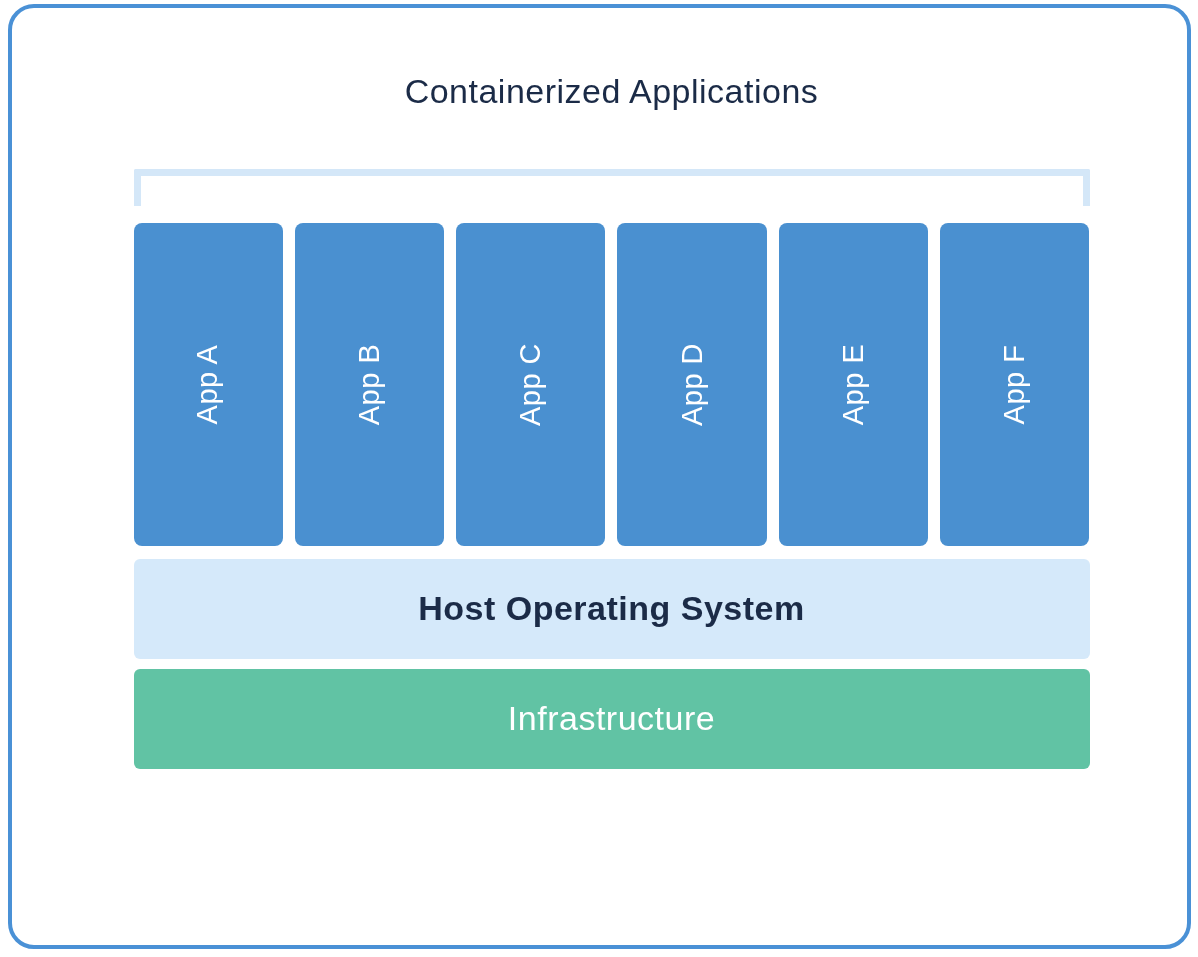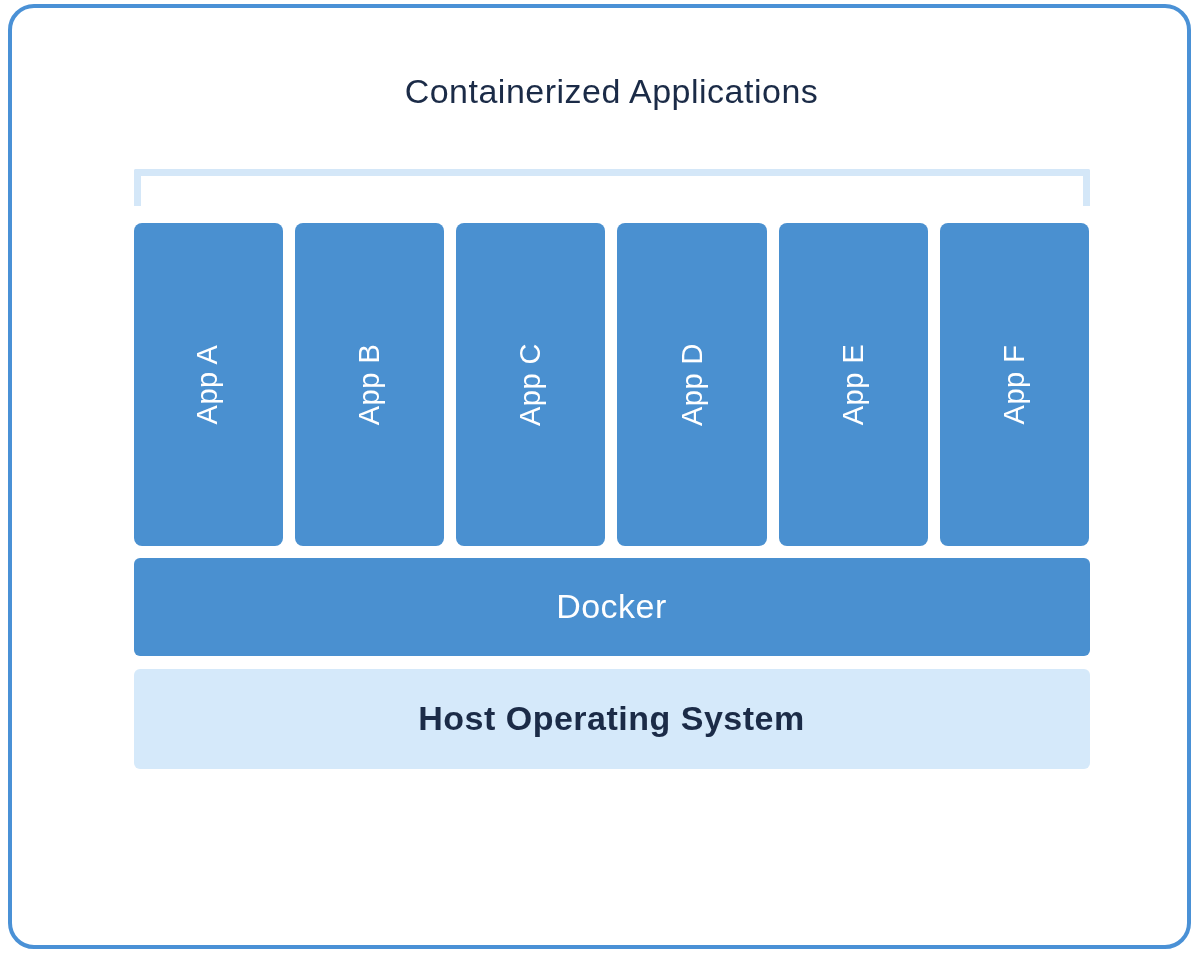--- a/index.html
+++ b/index.html
@@ -114,19 +114,19 @@
         <span class="app-label">App D</span>
       </div>
       <div class="app-box">
         <span class="app-label">App E</span>
       </div>
       <div class="app-box">
         <span class="app-label">App F</span>
       </div>
     </div>
 
-    <div class="layer-bar layer-docker">Docker</div>
 
     <div class="layer-bar layer-host">Host Operating System</div>
 
+    <div class="layer-bar layer-infra">Infrastructure</div>
 
   </div>
 </div>
 
 </body></html>

